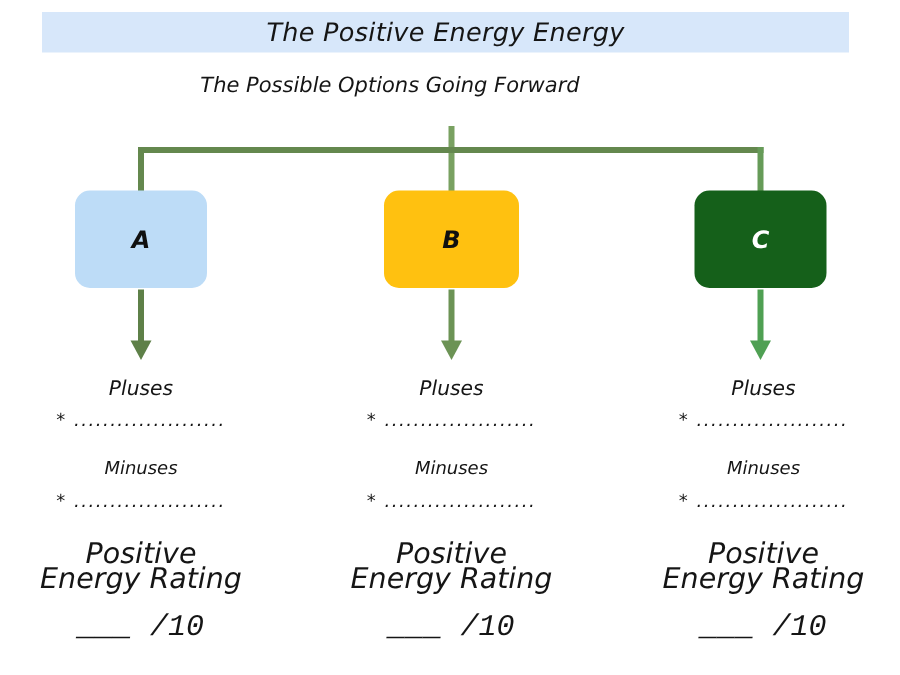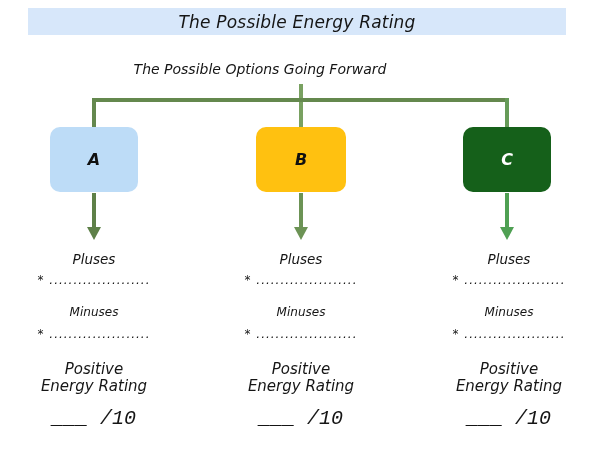--- a/index.html
+++ b/index.html
@@ -32,21 +32,20 @@
     letter-spacing: 0.2px;
   }
   .subtitle {
     position: absolute;
     left: 0;
     top: 49px;
     width: 520px;
     text-align: center;
     font-size: 14px;
     font-style: italic;
-    margin-top: 12px;
   }
   .tree-svg {
     position: absolute;
     left: 0;
     top: 0;
     width: 600px;
     height: 450px;
   }
   .option-box {
     position: absolute;
@@ -76,30 +75,30 @@
     position: absolute;
     left: 0;
     width: 160px;
     text-align: center;
     font-style: italic;
   }
   .row.pluses-heading  { top: 251px; font-size: 13.5px; text-align: center; }
   .row.pluses-blank    { top: 273px; font-size: 12px; letter-spacing: 1px; }
   .row.minuses-heading { top: 305px; font-size: 12px; }
   .row.minuses-blank   { top: 327px; font-size: 12px; letter-spacing: 1px; }
-  .row.rating-heading  { top: 361px; font-size: 15px; line-height: 17px; }
+  .row.rating-heading  { top: 361px; font-size: 19px; line-height: 17px; }
   .row.rating-value    { top: 407px; font-size: 20px; font-family: Liberation Mono, monospace; }
 </style>
 </head>
 <body>
 
 <div class="canvas">
 
   <div class="banner" style="background-color: rgb(215, 231, 250);">
-    <div class="title">The Possible Energy Rating</div>
+    <div class="title">The Positive Energy Energy</div>
   </div>
 
   <div class="subtitle">The Possible Options Going Forward</div>
 
   <svg class="tree-svg" viewBox="0 0 600 450" xmlns="http://www.w3.org/2000/svg">
 
     <line x1="301" y1="84" x2="301" y2="130" stroke-width="4" stroke="#79A161"></line>
 
     <line x1="92" y1="100" x2="509" y2="100" stroke-width="4" stroke="#64884E"></line>
 

